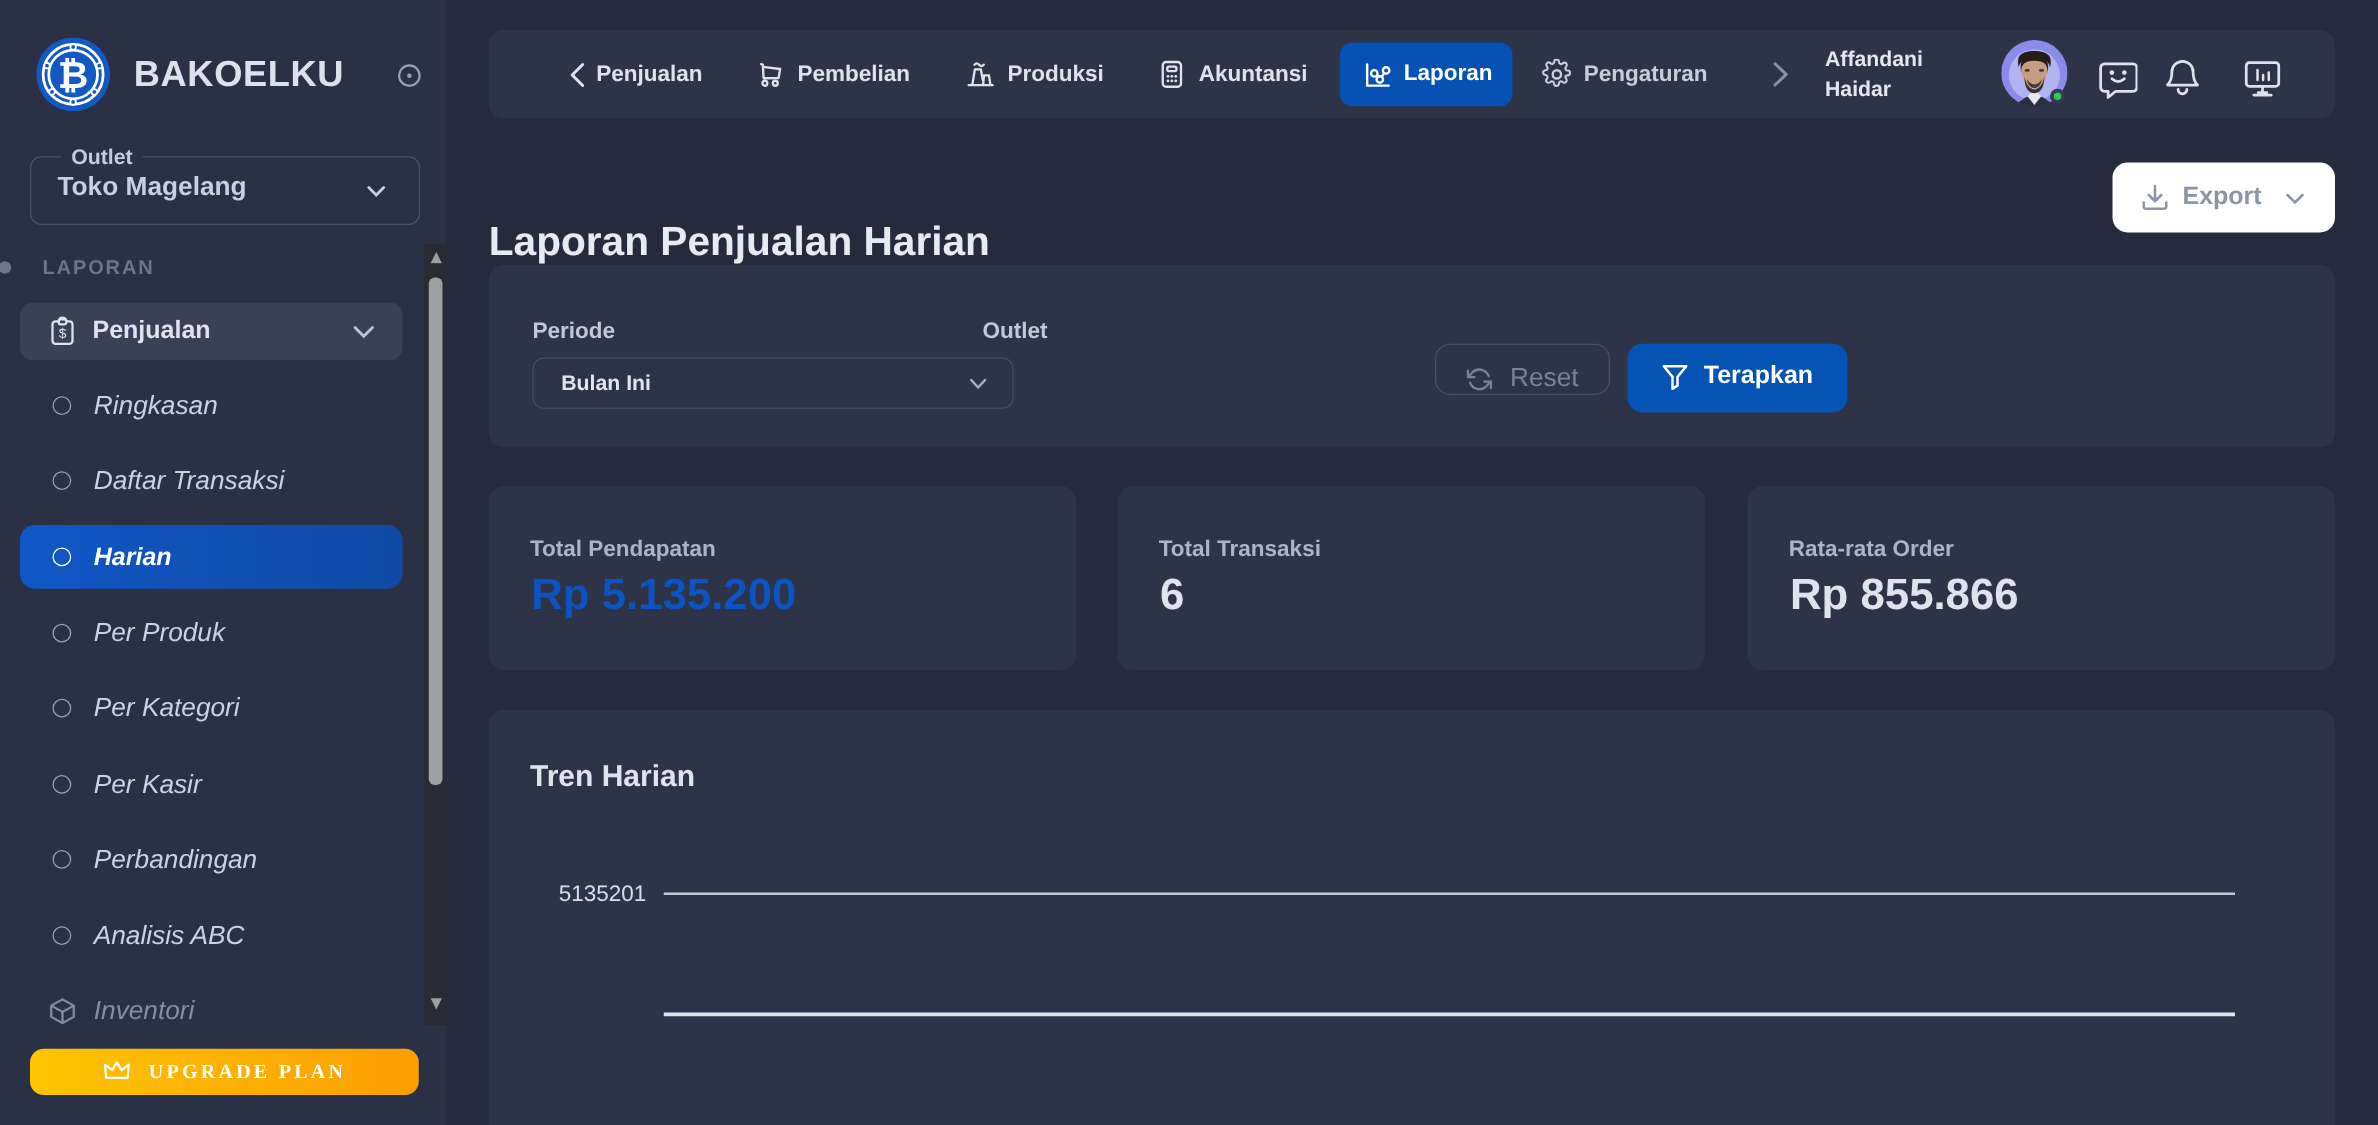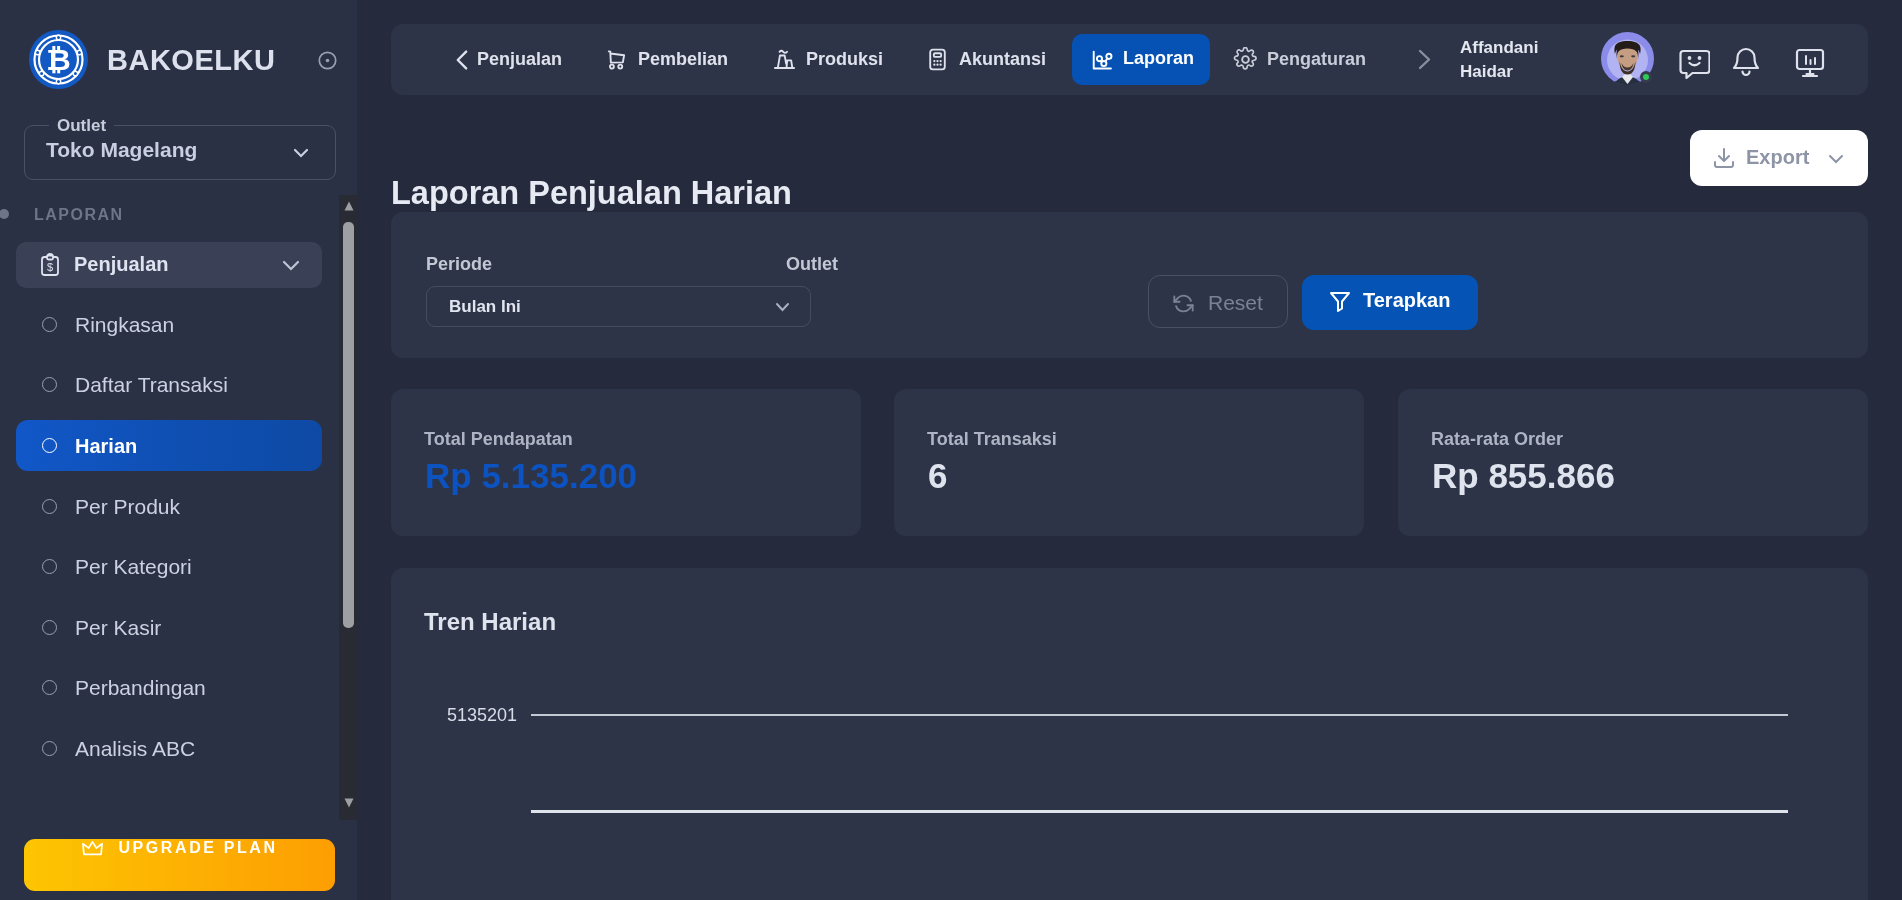--- a/index.html
+++ b/index.html
@@ -14,34 +14,34 @@
   
   #outlet-box { position:absolute; left:24px; top:125px; width:312px; height:55px; border:1.5px solid #4a5166; border-radius:9px; }
   #outlet-label { position:absolute; left:24px; top:-10px; background:#2b3144; padding:0 8px; font-size:17px; font-weight:bold; color:#c7ccda; }
   #outlet-value { position:absolute; left:21px; top:12px; font-size:21px; font-weight:bold; color:#c9cee0; }
   
   #lap-head { position:absolute; left:34px; top:206px; font-size:16px; font-weight:bold; color:#6e7587; letter-spacing:1.5px; }
   #lap-dot { position:absolute; left:-1px; top:209px; width:10px; height:10px; border-radius:50%; background:#6e7587; }
 
   .menu-parent { position:absolute; left:16px; width:306px; height:46px; border-radius:10px; background:#3a4156; }
   .menu-parent .mp-text { position:absolute; left:58px; top:11px; font-size:20px; font-weight:bold; color:#dfe3f0; }
-  .sub-item { position:absolute; left:16px; width:306px; height:51px; border-radius:12px; }
+  .sub-item { position:absolute; left:16px; width:306px; height:51px; border-radius:12px;font-style:italic; }
   .sub-item .dot { position:absolute; left:26px; top:18px; width:15px; height:15px; border:1.6px solid #9aa0b2; border-radius:50%; }
   .sub-item .txt { position:absolute; left:59px; top:14px; font-size:21px; color:#ccd1e2; }
   .sub-item.active { background:linear-gradient(90deg,#1157c8 0%,#0f4fb2 55%,#0e4aa5 100%); }
   .sub-item.active .dot { border-color:#fff; }
   .sub-item.active .txt { color:#fff; font-weight:bold; font-size:20px; top:15px; }
 
   
   #sb-track { position:absolute; left:339px; top:195px; width:18px; height:625px; background:#282b33; }
   #sb-thumb { position:absolute; left:343px; top:222px; width:11px; height:406px; background:#9e9fa3; border-radius:5px; }
 
   
-  #upgrade { position:absolute; left:24px; top:839px; width:311px; height:52px; border-radius:11px;
-             background:linear-gradient(90deg,#fdc502 0%,#fd9e02 100%); display:flex; align-items:flex-start; justify-content:center; gap:14px; }
+  #upgrade { position:absolute; left:24px; top:839px; width:311px; height:37px; border-radius:11px;
+             background:linear-gradient(90deg,#fdc502 0%,#fd9e02 100%); display:flex; align-items:center; justify-content:center; gap:14px;font-family:Liberation Serif, serif; }
   #upgrade span { font-size:16px; font-weight:bold; color:#fff; letter-spacing:2.6px; }
 
   
   #topbar { position:absolute; left:391px; top:24px; width:1477px; height:71px; background:#2d3447; border-radius:12px; }
   .nav-item { position:absolute; top:0; height:71px; display:flex; align-items:center; gap:9px; color:#dfe2ec; font-size:18px; font-weight:bold; }
   #pill { position:absolute; left:681px; top:10px; width:138px; height:51px; background:#0552b4; border-radius:10px; }
   #pill span { position:absolute; left:51px; top:14px; color:#fff; font-size:18px; font-weight:bold; }
   .uname { position:absolute; left:1069px; top:12px; font-size:17px; font-weight:bold; color:#e4e7f0; line-height:24px; }
   #avatar { position:absolute; left:1210px; top:8px; width:53px; height:53px; border-radius:50%; }
   #avatar .gdot { position:absolute; left:39px; top:39px; width:12px; height:12px; background:#2ec956; border-radius:50%; border:3.5px solid #363b4d; }
@@ -49,21 +49,21 @@
   
   #h1 { position:absolute; left:391px; top:139px; font-size:32.5px; font-weight:bold; color:#e7eaf3;margin-top:36px; }
   #export { position:absolute; left:1690px; top:130px; width:178px; height:56px; background:#ffffff; border-radius:12px; }
   #export span { position:absolute; left:56px; top:16px; font-size:20px; font-weight:bold; color:#8d94a6; }
 
   #filter-card { position:absolute; left:391px; top:212px; width:1477px; height:146px; background:#2d3447; border-radius:12px; }
   .flabel { position:absolute; top:42px; font-size:18px; font-weight:bold; color:#c3c8d4; }
   .fselect { position:absolute; top:74px; height:41px; border:1.5px solid #454c62; border-radius:9px; }
   .fselect .sv { position:absolute; left:22px; top:10px; font-size:17px; font-weight:bold; color:#e2e5f0; }
   .fselect .svg-chev { position:absolute; right:20px; top:15px; }
-  #reset-btn { position:absolute; left:757px; top:63px; width:140px; height:53px; border:1.5px solid #4a5064; border-radius:12px; }
+  #reset-btn { position:absolute; left:757px; top:63px; width:140px; height:41px; border:1.5px solid #4a5064; border-radius:12px; }
   #reset-btn span { position:absolute; left:59px; top:15px; font-size:21px; color:#7b8294; }
   #apply-btn { position:absolute; left:911px; top:63px; width:176px; height:55px; background:#0553b5; border-radius:12px; }
   #apply-btn span { position:absolute; left:61px; top:14px; font-size:20px; font-weight:bold; color:#fff; }
 
   .stat-card { position:absolute; top:389px; width:470px; height:147px; background:#2d3447; border-radius:12px; }
   .stat-card .lbl { position:absolute; left:33px; top:40px; font-size:18px; font-weight:bold; color:#aeb4c4; }
   .stat-card .val { position:absolute; left:34px; top:69px; font-size:35px; font-weight:bold; color:#dfe3ee; line-height:1.0; }
 
   #chart-card { position:absolute; left:391px; top:568px; width:1477px; height:400px; background:#2d3447; border-radius:12px; }
   #chart-title { position:absolute; left:33px; top:40px; font-size:24px; font-weight:bold; color:#dfe3ee; }
@@ -143,20 +143,27 @@
     </div>
     <div class="sub-item" style="top:662px">
       <div class="dot"></div>
       <div class="txt">Perbandingan</div>
     </div>
     <div class="sub-item" style="top:723px">
       <div class="dot"></div>
       <div class="txt">Analisis ABC</div>
     </div>
 
+    <div class="sub-item" style="top:783px">
+      <svg style="position:absolute;left:22px;top:14px" width="24" height="24" viewBox="0 0 24 24" fill="none" stroke="#878da0" stroke-width="1.8" stroke-linejoin="round">
+        <path d="M12 2.5 L21 7.5 L21 16.5 L12 21.5 L3 16.5 L3 7.5 Z"></path>
+        <path d="M3 7.5 L12 12.5 L21 7.5 M12 12.5 L12 21.5"></path>
+      </svg>
+      <div class="txt" style="color:#878da0">Inventori</div>
+    </div>
 
     <div id="sb-track"></div>
     <div id="sb-thumb"></div>
     <svg style="position:absolute;left:344px;top:201px" width="10" height="10" viewBox="0 0 10 10">
       <path d="M5 0.5 L9.5 9.5 L0.5 9.5 Z" fill="#9e9fa3"></path>
     </svg>
     <svg style="position:absolute;left:344px;top:798px" width="10" height="10" viewBox="0 0 10 10">
       <path d="M0.5 0.5 L9.5 0.5 L5 9.5 Z" fill="#9e9fa3"></path>
     </svg>
 

